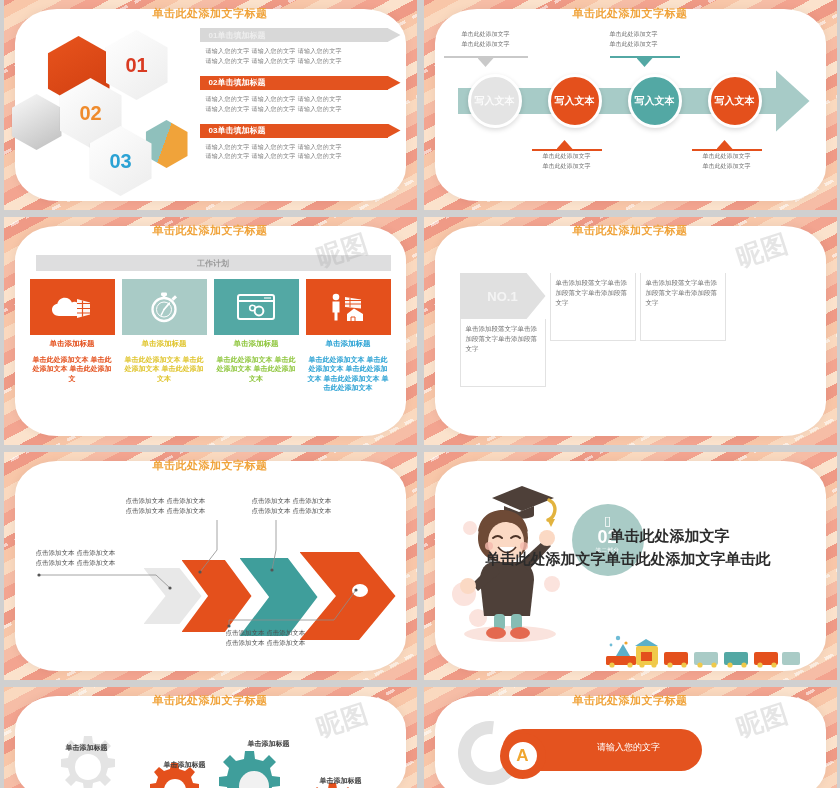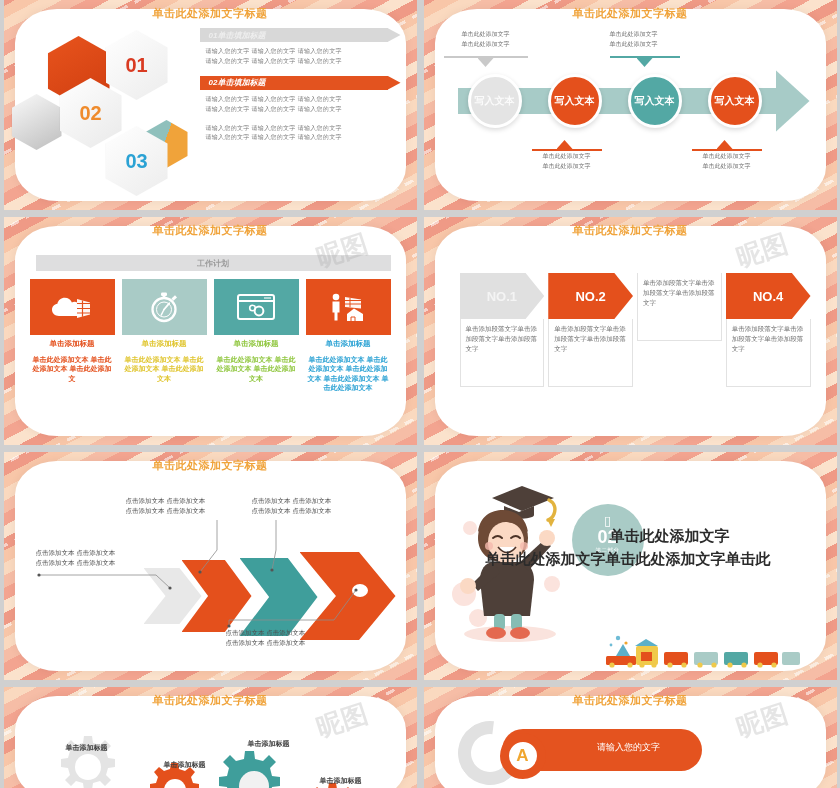--- a/index.html
+++ b/index.html
@@ -75,30 +75,30 @@
   }
 
   
   .hexwrap{ position:absolute; left:14px; top:26px; width:180px; height:168px; }
   .hex{ position:absolute; width:62px;height:70px;
         clip-path:polygon(50% 0,100% 25%,100% 75%,50% 100%,0 75%,0 25%);
         display:flex;align-items:center;justify-content:center;
         font-size:20px;font-weight:bold; filter:drop-shadow(2px 3px 3px rgba(0,0,0,.18)); }
   .hex.h-01{ left:88px; top:4px;   background:linear-gradient(140deg,#ffffff,#ececec); color:#d93b22;}
   .hex.h-02{ left:42px; top:52px;  background:linear-gradient(140deg,#ffffff,#e9e9e9); color:#ef8b2c;}
-  .hex.h-03{ left:88px; top:100px; background:linear-gradient(140deg,#ffffff,#ececec); color:#2ba2d4;}
+  .hex.h-03{ left:72px; top:100px; background:linear-gradient(140deg,#ffffff,#ececec); color:#2ba2d4;}
   .hex.h-red{ left:30px; top:10px; background:linear-gradient(150deg,#e8541d,#cf3d10); }
   .hex.h-gray{ left:-6px; top:68px; width:50px;height:56px; background:linear-gradient(150deg,#fafafa,#bdbdbd); }
   .hex.h-teal{ left:128px; top:94px; width:42px;height:48px; background:linear-gradient(110deg,#8fc0bc 45%,#f0a33a 45%); }
 
   .s1right{ position:absolute; left:196px; top:28px; right:16px; }
   .bannerbar{ position:relative; height:14px; margin-bottom:5px; display:flex;align-items:center; }
   .bannerbar .body{ height:14px; flex:1 1 auto;
       display:flex;align-items:center; padding-left:9px;
-      color:#fff; font-size:8px; font-weight:bold;font-style:italic;}
+      color:#fff; font-size:8px; font-weight:bold;}
   .bannerbar .tip{ width:13px;height:14px; }
   .bannerbar.gray .body{ background:#d8d8d8; color:#eee; }
   .bannerbar.gray .tip{ background:#d8d8d8; clip-path:polygon(0 0,100% 50%,0 100%); }
   .bannerbar.orange .body{ background:#e3531f; }
   .bannerbar.orange .tip{ background:#e3531f; clip-path:polygon(0 0,100% 50%,0 100%); }
   .bodylines{ margin:3px 0 9px 6px; }
   .bodylines div{ font-size:6px; color:#7c7c7c; line-height:1.65; letter-spacing:.3px;}
 
   
   .arrowbar{ position:absolute; left:34px; top:88px; width:332px; height:26px; background:#a7cbc7;}
@@ -198,20 +198,24 @@
 
       <div class="bannerbar orange">
         <div class="body">02单击填加标题</div>
         <div class="tip"></div>
       </div>
       <div class="bodylines">
         <div>请输入您的文字  请输入您的文字  请输入您的文字</div>
         <div>请输入您的文字  请输入您的文字  请输入您的文字</div>
       </div>
 
+      <div class="bannerbar orange">
+        <div class="body">03单击填加标题</div>
+        <div class="tip"></div>
+      </div>
       <div class="bodylines">
         <div>请输入您的文字  请输入您的文字  请输入您的文字</div>
         <div>请输入您的文字  请输入您的文字  请输入您的文字</div>
       </div>
     </div>
   </div>
 
   <div class="slide">
     <div class="card"></div>
     <div class="ttl">单击此处添加文字标题</div>
@@ -329,28 +333,23 @@
   <div class="slide">
     <div class="card"></div>
     <div class="ttl">单击此处添加文字标题</div>
 
     <div class="chevrow">
       <div class="chevcol">
         <div class="chev g">NO.1</div>
         <div class="chevbody">单击添加段落文字单击添加段落文字单击添加段落文字</div>
       </div>
       <div class="chevcol">
-        <div class="chev o">NO.2</div>
         <div class="chevbody">单击添加段落文字单击添加段落文字单击添加段落文字</div>
       </div>
       <div class="chevcol">
-        <div class="chevbody">单击添加段落文字单击添加段落文字单击添加段落文字</div>
-      </div>
-      <div class="chevcol">
-        <div class="chev o">NO.4</div>
         <div class="chevbody">单击添加段落文字单击添加段落文字单击添加段落文字</div>
       </div>
     </div>
     <div class="wm">昵图</div>
   </div>
 
   <div class="slide">
     <div class="card"></div>
     <div class="ttl">单击此处添加文字标题</div>
 

